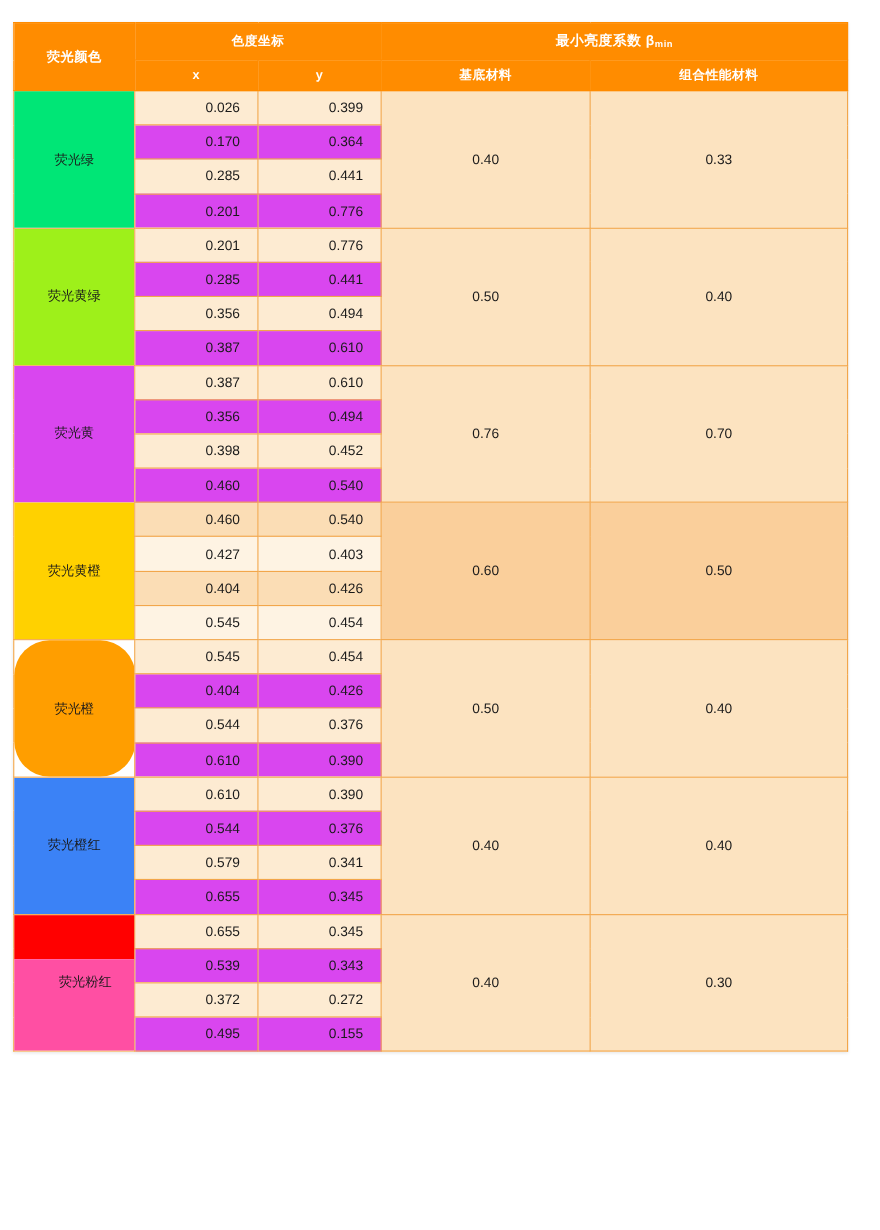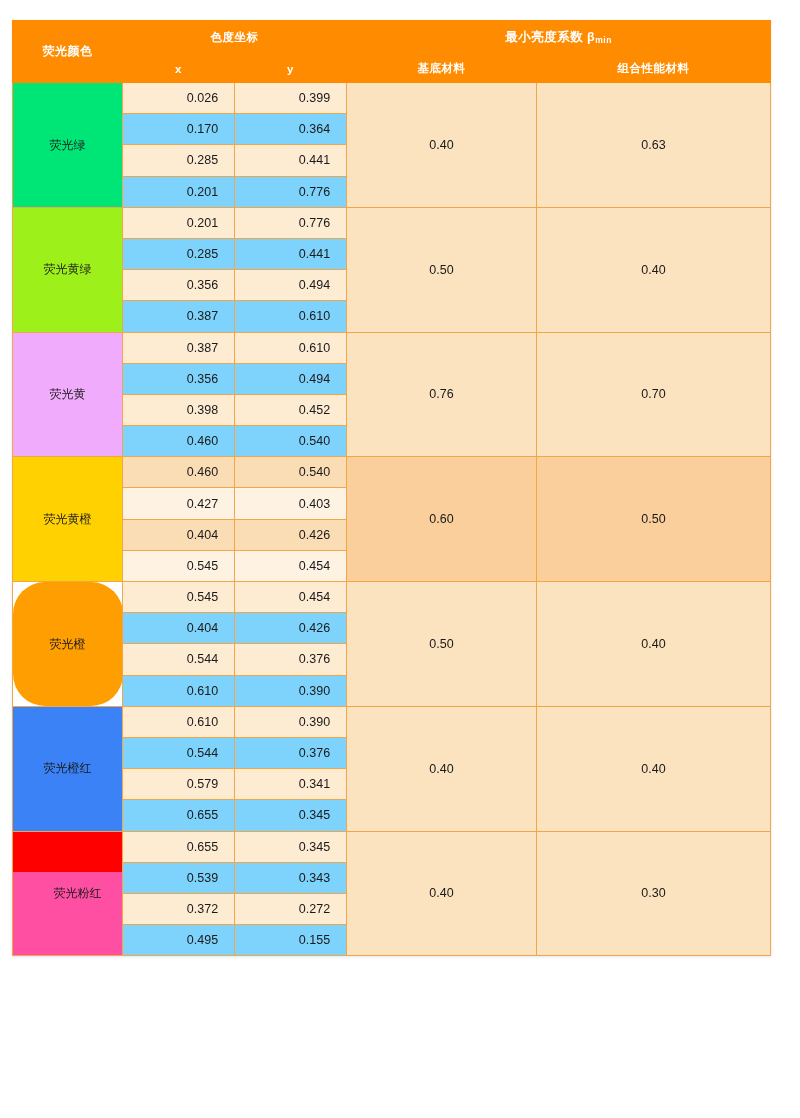--- a/index.html
+++ b/index.html
@@ -58,21 +58,21 @@
   tbody td {
     border: 1px solid #F2A64A;
     text-align: center;
     vertical-align: middle;
     font-size: 12.5px;
     color: #1a1a1a;
     height: 31.2px;
     padding: 0;
   }
   td.coord { background: #FDEBD2; padding-left: 48px; }
-  td.coord.alt { background: #7dd3fc; }
+  td.coord.alt { background: #d946ef; }
   td.beta-cell {
     background: #FCE3C0;
     font-size: 12.5px;
   }
   tr.highlight td.coord        { background: #FBDDB5; }
   tr.highlight td.coord.alt    { background: #FEF3E3; }
   tr.highlight td.beta-cell    { background: #FACF9B; }
 
   td.swatch {
     border: 1px solid #F2A64A;
@@ -138,21 +138,21 @@
       </tr>
     </thead>
     <tbody id="tbody">
         <tr>
           <td class="swatch" rowspan="4" style="background: rgb(0, 230, 118);">
             <span class="label" style="color: rgb(26, 26, 26);">荧光绿</span>
           </td>
           <td class="coord">0.026</td>
           <td class="coord">0.399</td>
           <td class="beta-cell" rowspan="4">0.40</td>
-          <td class="beta-cell" rowspan="4">0.63</td>
+          <td class="beta-cell" rowspan="4">0.33</td>
         </tr>
         <tr>
           <td class="coord alt">0.170</td>
           <td class="coord alt">0.364</td>
         </tr>
         <tr>
           <td class="coord">0.285</td>
           <td class="coord">0.441</td>
         </tr>
         <tr>
@@ -174,21 +174,21 @@
         </tr>
         <tr>
           <td class="coord">0.356</td>
           <td class="coord">0.494</td>
         </tr>
         <tr>
           <td class="coord alt">0.387</td>
           <td class="coord alt">0.610</td>
         </tr>
         <tr>
-          <td class="swatch" rowspan="4" style="background: #f0abfc;">
+          <td class="swatch" rowspan="4" style="background: #d946ef; font-family: Liberation Mono, monospace;">
             <span class="label" style="color: rgb(26, 26, 26);">荧光黄</span>
           </td>
           <td class="coord">0.387</td>
           <td class="coord">0.610</td>
           <td class="beta-cell" rowspan="4">0.76</td>
           <td class="beta-cell" rowspan="4">0.70</td>
         </tr>
         <tr>
           <td class="coord alt">0.356</td>
           <td class="coord alt">0.494</td>

